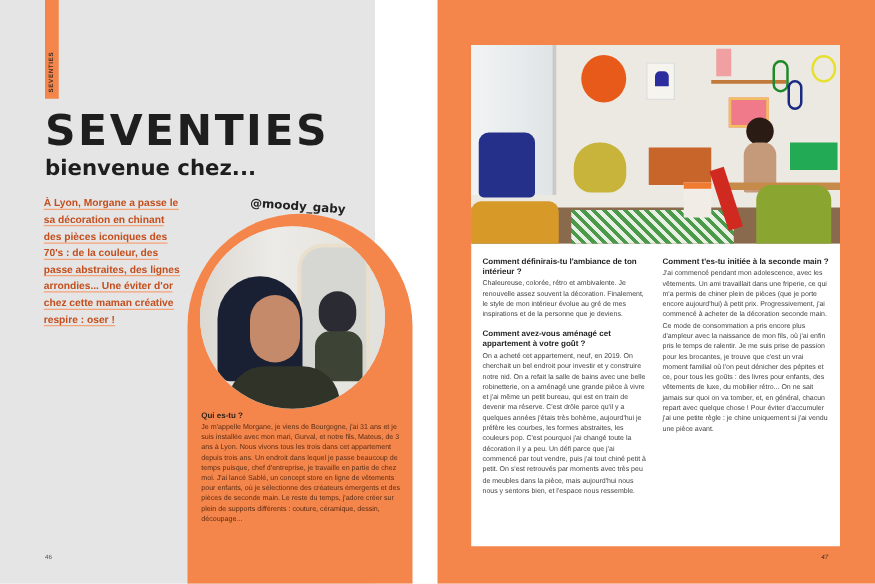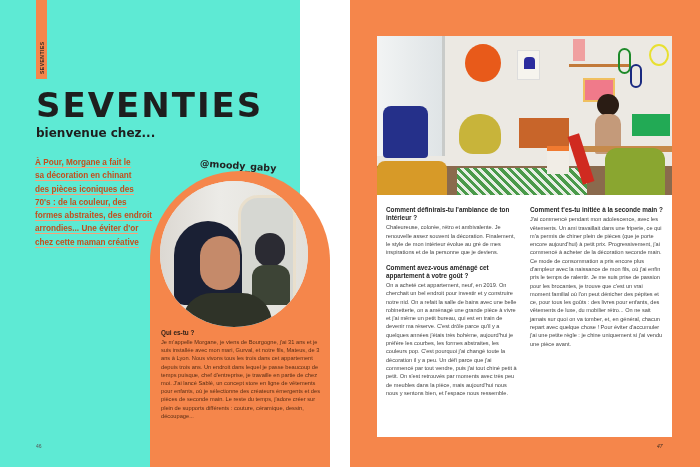--- a/index.html
+++ b/index.html
@@ -1,30 +1,30 @@
 <!DOCTYPE html>
 <html><head>
 <meta charset="utf-8">
 <style>
   * { box-sizing: border-box; margin: 0; padding: 0; }
   html, body { width: 700px; height: 467px; overflow: hidden; background: #ffffff; }
   body { position: relative; font-family: "Liberation Sans", sans-serif; color: #222; }
 
-  .page-left { position: absolute; left: 0; top: 0; width: 300px; height: 467px; background: #5eead4; }
+  .page-left { position: absolute; left: 0; top: 0; width: 300px; height: 467px; background: #e5e5e5; }
   .page-right { position: absolute; left: 350px; top: 0; width: 350px; height: 467px; background: #f5864b; }
 
   .section-tab { position: absolute; left: 36px; top: 0; width: 11px; height: 79px; background: #f5864b; }
   .section-tab-label { position: absolute; left: 36px; top: 38px; width: 11px; height: 40px;
     font-size: 5px; font-weight: bold; letter-spacing: 0.5px; color: #3a2a20;
     writing-mode: vertical-rl; transform: rotate(180deg); text-align: center; display:flex; align-items:center; justify-content:center; }
 
   .title { position: absolute; left: 36px; top: 88px; font-family: "DejaVu Sans", sans-serif;
     font-weight: bold; font-size: 34px; letter-spacing: 2px; color: #1e1e1e; line-height: 1; }
   .subtitle { position: absolute; left: 36px; top: 127px; font-family: "DejaVu Sans", sans-serif;
-    font-weight: bold; font-size: 12px; color: #1e1e1e; line-height: 1; }
+    font-weight: bold; font-size: 17px; color: #1e1e1e; line-height: 1; }
 
   .intro { position: absolute; left: 35px; top: 156px; width: 118px; }
   .intro-line { display: block; font-size: 8.2px; font-weight: bold; color: #c44e1d; line-height: 13.3px;
     white-space: nowrap; }
   .intro-line span { border-bottom: 1px solid #f5a279; }
 
   .handle { position: absolute; left: 200px; top: 160px; font-size: 9.5px; font-weight: bold; color: #222;
     transform: rotate(4deg); font-family: "DejaVu Sans", sans-serif; }
 
   .arch { position: absolute; left: 150px; top: 171px; width: 180px; height: 296px; background: #f5864b;
@@ -83,27 +83,28 @@
 <body>
 
 <div class="page-left">
   <div class="section-tab"></div>
   <div class="section-tab-label">SEVENTIES</div>
 
   <div class="title">SEVENTIES</div>
   <div class="subtitle">bienvenue chez...</div>
 
   <div class="intro">
-    <div class="intro-line"><span>À Pour, Morgane a fait le</span></div>
+    <div class="intro-line"><span>À Lyon, Morgane a passe le</span></div>
     <div class="intro-line"><span>sa décoration en chinant</span></div>
     <div class="intro-line"><span>des pièces iconiques des</span></div>
     <div class="intro-line"><span>70's : de la couleur, des</span></div>
-    <div class="intro-line"><span>formes abstraites, des endroit</span></div>
+    <div class="intro-line"><span>passe abstraites, des lignes</span></div>
     <div class="intro-line"><span>arrondies... Une éviter d'or</span></div>
     <div class="intro-line"><span>chez cette maman créative</span></div>
+    <div class="intro-line"><span>respire : oser !</span></div>
   </div>
 
   <div class="handle">@moody_gaby</div>
 
   <div class="arch"></div>
   <div class="portrait">
     <div class="wall"></div>
     <div class="mirror"></div>
     <div class="refl-hair"></div>
     <div class="refl-body"></div>

